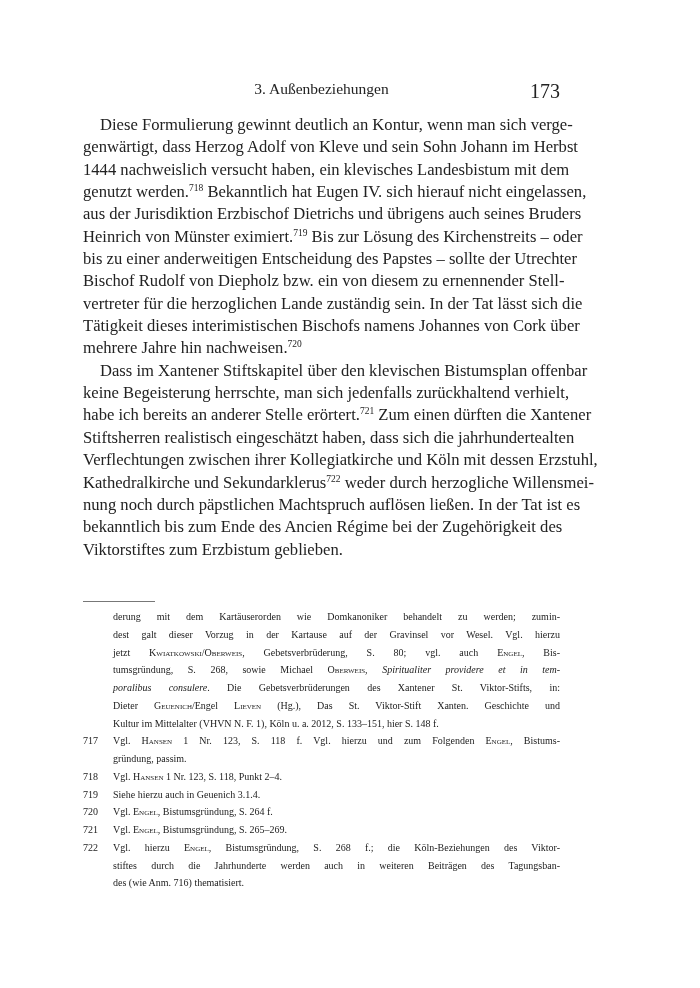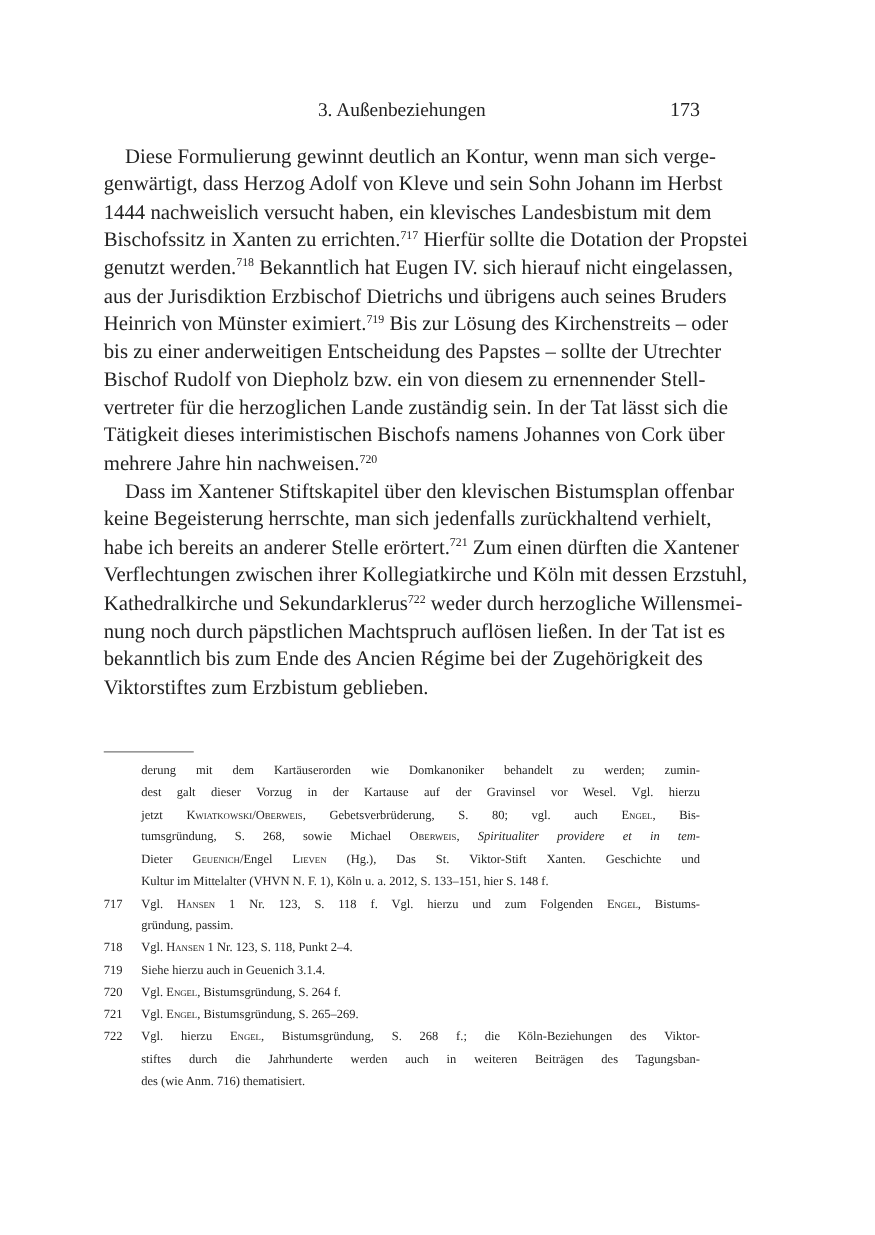--- a/index.html
+++ b/index.html
@@ -6,21 +6,21 @@
   body { width: 700px; height: 988px; position: relative; overflow: hidden; }
   .page {
     position: absolute; left: 0; top: 0; width: 700px; height: 988px;
     font-family: "Liberation Serif", "DejaVu Serif", serif; color: #222; margin-top: 20px;
   }
   .running-head {
     position: absolute; top: 60px; left: 83px; width: 477px; height: 22px;
     font-size: 15.5px;
   }
   .running-head .title { position: absolute; left: 0; right: 0; text-align: center; }
-  .running-head .folio { position: absolute; right: 0; top: 0; font-size: 16px; }
+  .running-head .folio { position: absolute; right: 0; top: 0; font-size: 20px; }
   .body-text {
     position: absolute; left: 83px; top: 94px; width: 477px;
     font-size: 16.6px; line-height: 22.35px; text-align: justify;
   }
   .body-text p { margin: 0; text-indent: 17px; }
   .body-line { display: block; text-align: justify; text-align-last: justify; text-indent: 0; white-space: nowrap; }
   .body-line.last { text-align-last: left; }
   .body-line.indent { padding-left: 17px; font-family: Liberation Serif, serif; }
   sup { font-size: 9.5px; vertical-align: 6px; line-height: 0; }
   .fn-rule {
@@ -46,51 +46,52 @@
     <span class="title">3. Außenbeziehungen</span>
     <span class="folio">173</span>
   </div>
 
   <div class="body-text">
     <div id="para-container">
         <p>
           <span class="body-line indent">Diese Formulierung gewinnt deutlich an Kontur, wenn man sich verge-</span>
           <span class="body-line">genwärtigt, dass Herzog Adolf von Kleve und sein Sohn Johann im Herbst</span>
           <span class="body-line">1444 nachweislich versucht haben, ein klevisches Landesbistum mit dem</span>
-          <span class="body-line"><span>Bischofssitz in Xanten zu errichten.</span><sup>717</sup><span> Hierfür sollte die Dotation der Propstei</span></span>
           <span class="body-line"><span>genutzt werden.</span><sup>718</sup><span> Bekanntlich hat Eugen IV. sich hierauf nicht eingelassen,</span></span>
           <span class="body-line">aus der Jurisdiktion Erzbischof Dietrichs und übrigens auch seines Bruders</span>
           <span class="body-line"><span>Heinrich von Münster eximiert.</span><sup>719</sup><span> Bis zur Lösung des Kirchenstreits – oder</span></span>
           <span class="body-line">bis zu einer anderweitigen Entscheidung des Papstes – sollte der Utrechter</span>
           <span class="body-line">Bischof Rudolf von Diepholz bzw. ein von diesem zu ernennender Stell-</span>
           <span class="body-line">vertreter für die herzoglichen Lande zuständig sein. In der Tat lässt sich die</span>
           <span class="body-line">Tätigkeit dieses interimistischen Bischofs namens Johannes von Cork über</span>
           <span class="body-line last"><span>mehrere Jahre hin nachweisen.</span><sup>720</sup><span></span></span>
         </p>
         <p>
           <span class="body-line indent">Dass im Xantener Stiftskapitel über den klevischen Bistumsplan offenbar</span>
           <span class="body-line">keine Begeisterung herrschte, man sich jedenfalls zurückhaltend verhielt,</span>
           <span class="body-line"><span>habe ich bereits an anderer Stelle erörtert.</span><sup>721</sup><span> Zum einen dürften die Xantener</span></span>
+          <span class="body-line">Stiftsherren realistisch eingeschätzt haben, dass sich die jahrhundertealten</span>
           <span class="body-line">Verflechtungen zwischen ihrer Kollegiatkirche und Köln mit dessen Erzstuhl,</span>
           <span class="body-line"><span>Kathedralkirche und Sekundarklerus</span><sup>722</sup><span> weder durch herzogliche Willensmei-</span></span>
           <span class="body-line">nung noch durch päpstlichen Machtspruch auflösen ließen. In der Tat ist es</span>
           <span class="body-line">bekanntlich bis zum Ende des Ancien Régime bei der Zugehörigkeit des</span>
           <span class="body-line last">Viktorstiftes zum Erzbistum geblieben.</span>
         </p>
       </div>
   </div>
 
   <div class="fn-rule"></div>
 
   <div class="footnotes">
     <div class="fn">
       <span class="fn-line">derung mit dem Kartäuserorden wie Domkanoniker behandelt zu werden; zumin-</span>
       <span class="fn-line">dest galt dieser Vorzug in der Kartause auf der Gravinsel vor Wesel. Vgl. hierzu</span>
       <span class="fn-line"><span>jetzt </span><span class="sc">Kwiatkowski/Oberweis</span><span>, Gebetsverbrüderung, S. 80; vgl. auch </span><span class="sc">Engel</span><span>, Bis-</span></span>
       <span class="fn-line"><span>tumsgründung, S. 268, sowie Michael </span><span class="sc">Oberweis</span><span>, </span><i>Spiritualiter providere et in tem-</i></span>
+      <span class="fn-line"><i>poralibus consulere</i><span>. Die Gebetsverbrüderungen des Xantener St. Viktor-Stifts, in:</span></span>
       <span class="fn-line"><span>Dieter </span><span class="sc">Geuenich</span><span>/Engel </span><span class="sc">Lieven</span><span> (Hg.), Das St. Viktor-Stift Xanten. Geschichte und</span></span>
       <span class="fn-line last">Kultur im Mittelalter (VHVN N. F. 1), Köln u. a. 2012, S. 133–151, hier S. 148 f.</span>
     </div>
 
     <div class="fn">
       <span class="num">717</span>
       <span class="fn-line"><span>Vgl. </span><span class="sc">Hansen</span><span> 1 Nr. 123, S. 118 f. Vgl. hierzu und zum Folgenden </span><span class="sc">Engel</span><span>, Bistums-</span></span>
       <span class="fn-line last">gründung, passim.</span>
     </div>
 

